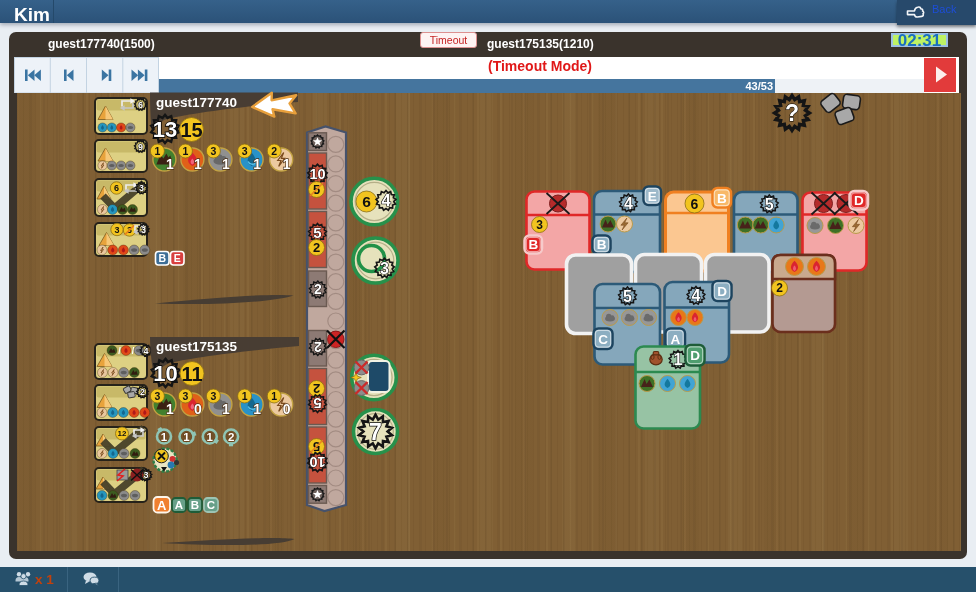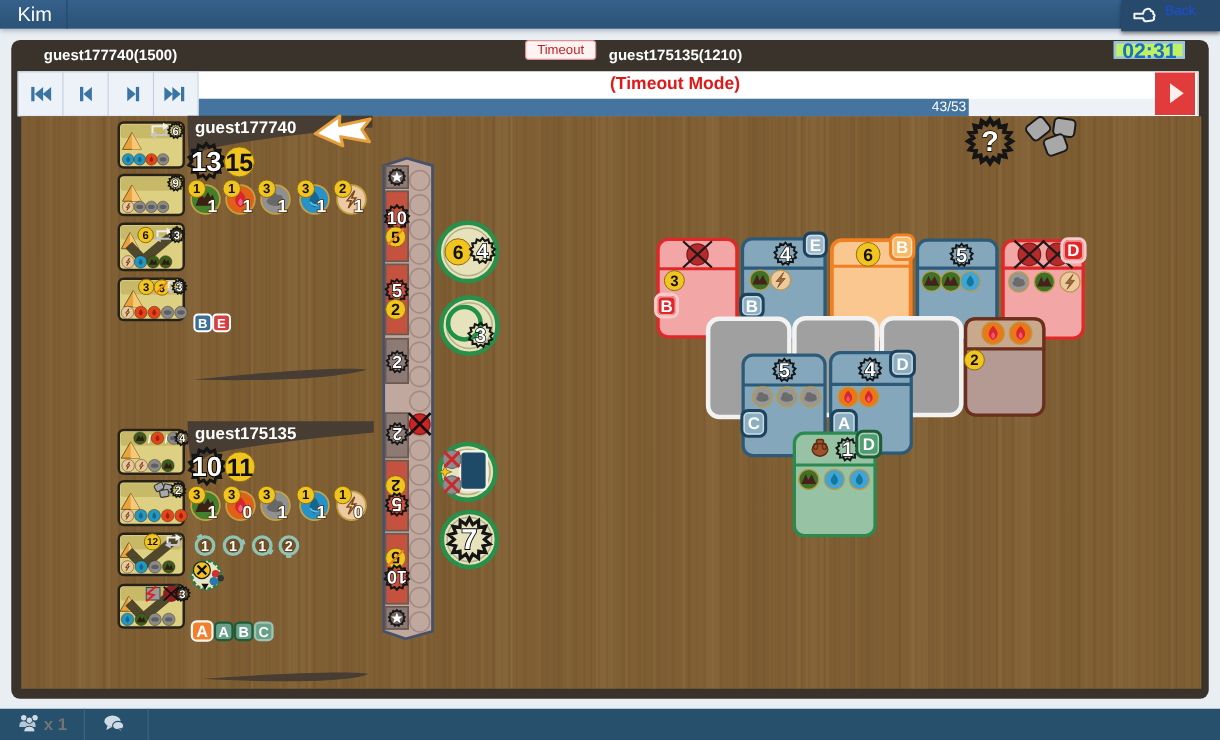--- a/index.html
+++ b/index.html
@@ -2,33 +2,33 @@
 <html><head><meta charset="utf-8"><style>
 *{margin:0;padding:0;box-sizing:border-box}
 html,body{width:976px;height:592px;overflow:hidden;background:#e9eef3;font-family:"Liberation Sans",sans-serif;position:relative}
 .abs{position:absolute}
 </style></head><body>
 
 <div class="abs" style="left:0;top:0;width:976px;height:23px;background:linear-gradient(#36618a,#2b5278);box-shadow:0 2px 4px rgba(80,90,110,.45)"></div>
 
 <div class="abs" style="left:53px;top:0;width:1px;height:23px;background:#24496a"></div>
 
-<div class="abs" style="left:14px;top:4px;color:#fff;font-size:16px;font-weight:normal">Kim</div>
+<div class="abs" style="left:14px;top:4px;color:#fff;font-size:19px;font-weight:bold">Kim</div>
 
 <div class="abs" style="left:897px;top:0;width:79px;height:25px;background:#27496b;box-shadow:0 2px 3px rgba(0,0,0,.4)"></div>
 
 <svg class="abs" style="left:905px;top:4px" width="22" height="17" viewBox="0 0 22 17">
 <path d="M2.5,7 L9.5,7 C9.7,4.8 10.8,3.6 12.6,3.2 C14.6,2.7 15.8,3.4 15.6,4.8 C17.4,4.7 18.2,5.8 17.5,7.1 C18.9,7.5 19.1,9 17.9,9.8 C18.8,10.7 18.3,12.2 16.8,12.4 L12.5,13 C10.6,13.3 9.8,12.4 9.5,10.6 L2.5,10.6 Z" fill="none" stroke="#f2f5f8" stroke-width="1.6" stroke-linejoin="round"></path>
 </svg>
 
 <div class="abs" style="left:932px;top:3px;color:#1d4ed8;font-size:11px">Back</div>
 
 <div class="abs" style="left:9px;top:32px;width:958px;height:527px;background:#3a332c;border-radius:7px"></div>
 
-<div class="abs" style="left:35px;top:37px;color:#fff;font-size:12px;font-weight:bold">guest177740(1500)</div>
+<div class="abs" style="left:48px;top:37px;color:#fff;font-size:12px;font-weight:bold">guest177740(1500)</div>
 
 <div class="abs" style="left:420px;top:32px;width:57px;height:16px;background:#fdf3f3;border:1px solid #dc9090;border-radius:3px;color:#c42222;font-size:10.5px;font-weight:normal;text-align:center;line-height:14px">Timeout</div>
 
 <div class="abs" style="left:487px;top:37px;color:#fff;font-size:12px;font-weight:bold">guest175135(1210)</div>
 
 <div class="abs" style="left:891px;top:33px;width:57px;height:14px;background:#bef264;border:2px solid #9cc0e4;color:#1a6fc0;font-size:17px;font-weight:bold;text-align:center;line-height:11.5px">02:31</div>
 
 <div class="abs" style="left:14px;top:56.5px;width:945px;height:36.5px;background:#fff"></div>
 
 <svg class="abs" style="left:14px;top:56.5px" width="145" height="36.5" viewBox="0 0 145 36.5">
@@ -49,21 +49,21 @@
       <rect x="130.8" y="12.5" width="2.6" height="11.5"></rect>
 </g>
 </svg>
 
 <div class="abs" style="left:420px;top:58px;width:240px;text-align:center;color:#e01818;font-size:14px;font-weight:bold">(Timeout Mode)</div>
 
 <div class="abs" style="left:159px;top:78.5px;width:765px;height:14.5px;background:#eef2f6"></div>
 
 <div class="abs" style="left:159px;top:78.5px;width:616px;height:14.5px;background:#45759e"></div>
 
-<div class="abs" style="left:675px;top:80px;width:98px;text-align:right;color:#fff;font-size:11px;font-weight:normal">43/53</div>
+<div class="abs" style="left:675px;top:80px;width:98px;text-align:right;color:#fff;font-size:11px;font-weight:bold">43/53</div>
 
 <div class="abs" style="left:924px;top:57.5px;width:33.5px;height:34px;background:#e23b3b;border-right:2px solid #fff"></div>
 
 <svg class="abs" style="left:930px;top:63px" width="22" height="23" viewBox="0 0 22 23">
     <polygon points="6,3.5 17,11.5 6,19.5" fill="#fcEFEC"></polygon>
   </svg>
 
 <div class="abs" style="left:16.5px;top:93px;width:944.5px;height:457.5px;background-color:#805f34;background-image:repeating-linear-gradient(90deg,rgba(86,58,20,.10) 0 1px,rgba(0,0,0,0) 1px 6px),repeating-linear-gradient(90deg,rgba(0,0,0,.04) 0 2px,rgba(0,0,0,0) 2px 13px),repeating-linear-gradient(90deg,rgba(255,220,150,.05) 0 2px,rgba(0,0,0,0) 2px 23px),repeating-linear-gradient(90deg,rgba(70,45,15,.045) 0 18px,rgba(0,0,0,0) 18px 47px,rgba(255,230,170,.035) 47px 61px,rgba(0,0,0,0) 61px 83px)"></div>
 <svg class="abs" style="left:0;top:0" width="976" height="592" viewBox="0 0 976 592">
 <g>
@@ -713,19 +713,19 @@
 <div class="abs" style="left:118px;top:567px;width:1px;height:25px;background:#3a6480"></div>
 
 <svg class="abs" style="left:15px;top:571px" width="17" height="15" viewBox="0 0 17 15" fill="#cfdce6">
 <circle cx="4" cy="3.2" r="2.2"></circle>
     <circle cx="13" cy="3.2" r="2.2"></circle>
 <path d="M0.5,9.5 q0,-3.5 3.5,-3.5 q2,0 3,1.2 q1,-1.2 3,-1.2 q3.5,0 3.5,3.5 l0,1 l-13,0 z" opacity="0.85"></path>
 <circle cx="8.5" cy="5.2" r="2.6" stroke="#26506b" stroke-width="0.8"></circle>
 <path d="M4,14.5 q0,-4.5 4.5,-4.5 q4.5,0 4.5,4.5 z" stroke="#26506b" stroke-width="0.8"></path>
 </svg>
 
-<div class="abs" style="left:35px;top:572px;color:#737373;font-size:13.5px;font-weight:bold">x 1</div>
+<div class="abs" style="left:35px;top:572px;color:#c2410c;font-size:13.5px;font-weight:bold">x 1</div>
 
 <svg class="abs" style="left:83px;top:572px" width="16" height="14" viewBox="0 0 16 14" fill="#cfdce6">
 <ellipse cx="7" cy="5" rx="6.5" ry="4.6"></ellipse>
     <path d="M3,8.5 L2,12 L6.5,9.5 Z"></path>
 <ellipse cx="11.5" cy="8.5" rx="4.4" ry="3.4" stroke="#26506b" stroke-width="0.9"></ellipse>
     <path d="M13.5,11 L15.5,13.5 L10.5,11.8 Z" stroke="#26506b" stroke-width="0.9"></path>
 </svg>
 </body></html>

